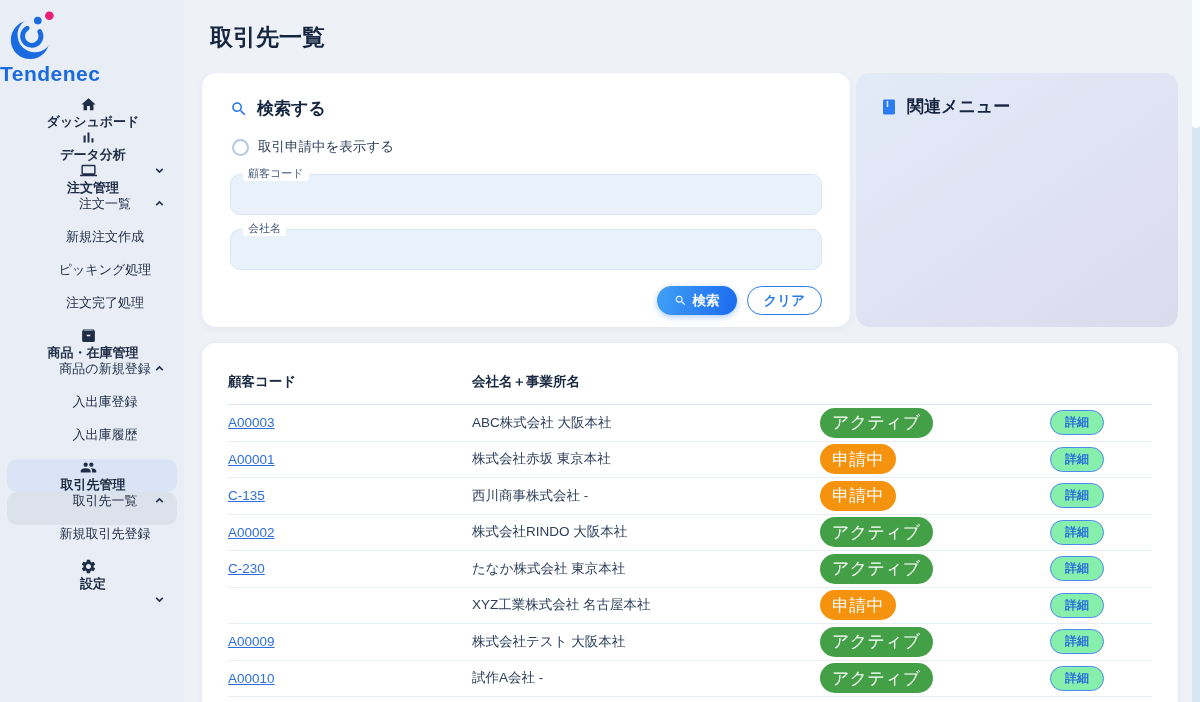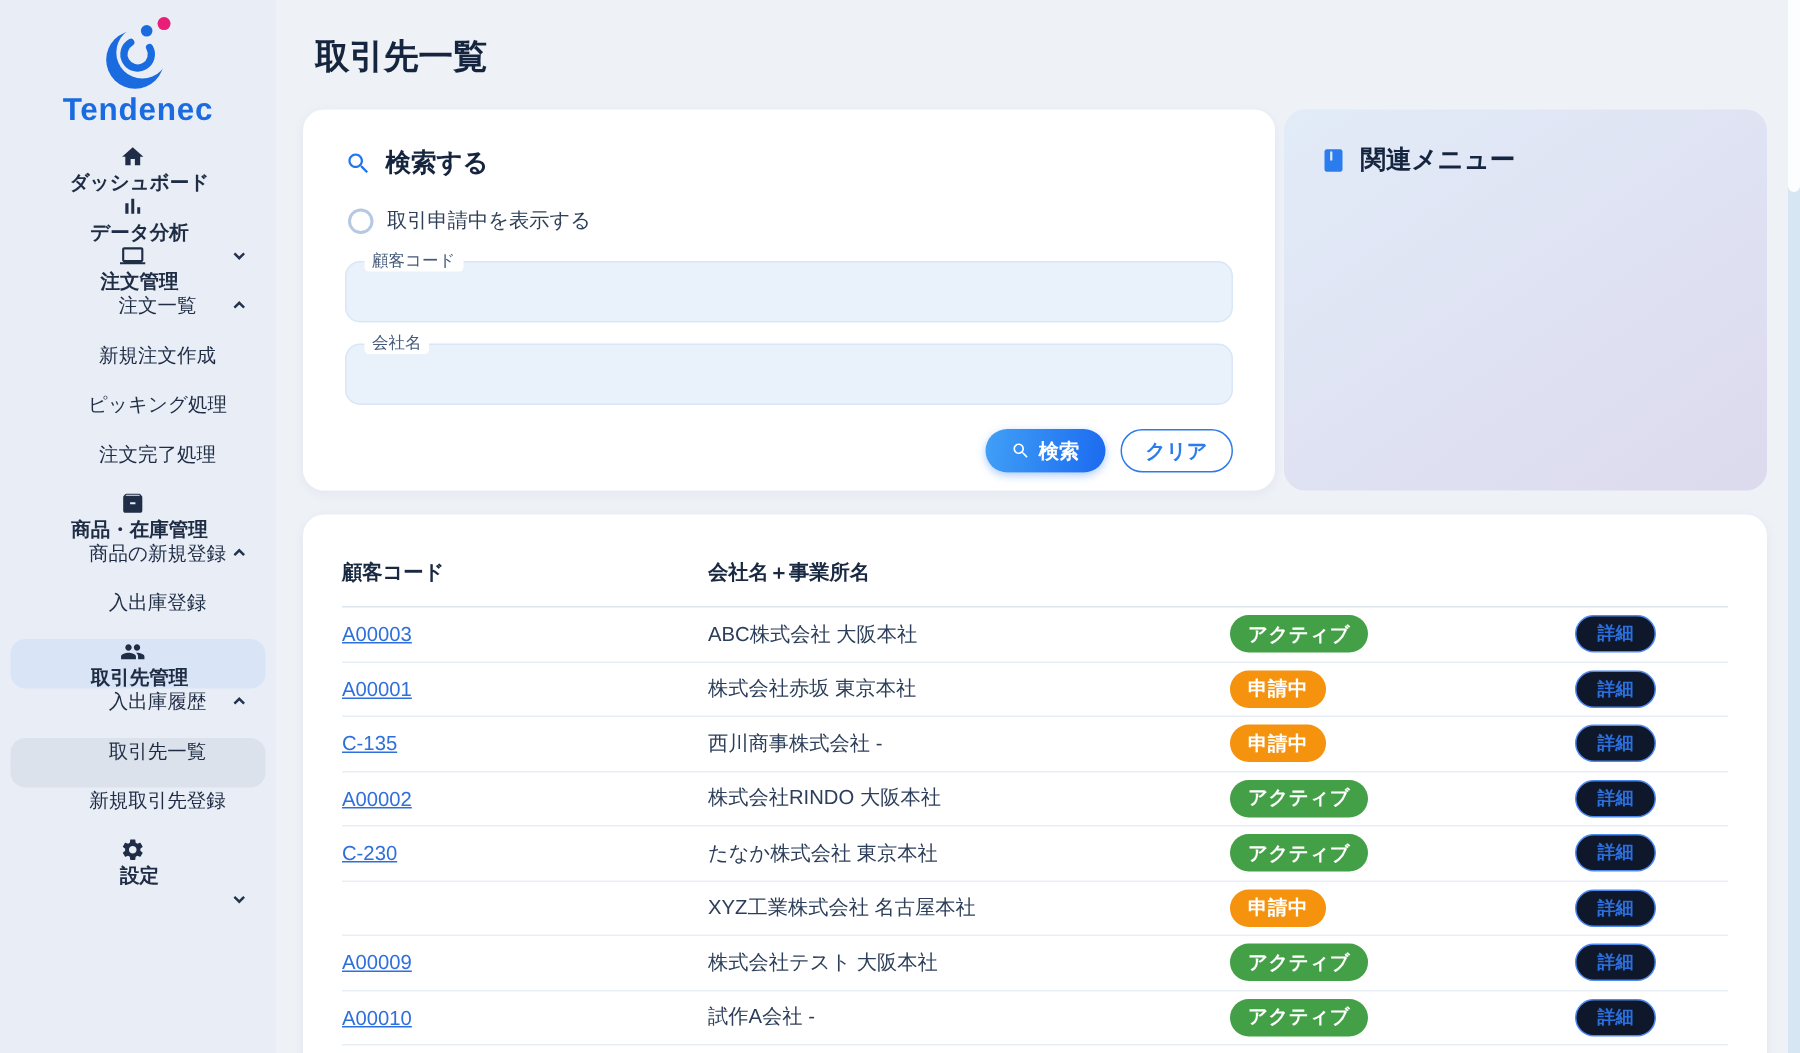--- a/index.html
+++ b/index.html
@@ -2,21 +2,21 @@
 <html><head>
 <meta charset="utf-8">
 <style>
   * { margin:0; padding:0; box-sizing:border-box; }
   html,body { width:1200px; height:702px; overflow:hidden; }
   body { font-family:"Liberation Sans","DejaVu Sans",sans-serif; background:#eef1f6; color:#1e2c44; }
   .app { display:flex; width:1200px; height:702px; position:relative; }
 
   
   .sidebar { width:184px; height:702px; background:#e8edf6; flex-shrink:0; }
-  .logo { display:flex; flex-direction:column; align-items:center; padding-top:8px; }
+  .logo { display:flex; flex-direction:column; align-items:flex-start; padding-top:8px; }
   .brand { color:#1a6be0; font-size:21px; font-weight:800; letter-spacing:.5px; margin-top:0px; }
   .menu { margin-top:10px; }
   .mi { display:flex; align-items:center; height:33px; margin:0 7px; padding:0 11px 0 13px;
         border-radius:10px; cursor:pointer; font-size:13px; color:#1e2c44; font-weight:600;flex-direction:column; }
   .mi .ico { width:17px; height:17px; display:flex; align-items:center; margin-right:9px; color:#1f2d47; flex-shrink:0; }
   .mi .ico svg { width:17px; height:17px; }
   .mi .chev { margin-left:auto; width:13px; height:13px; color:#24334e; display:flex; align-items:center; }
   .mi .chev svg { width:13px; height:13px; }
   .mi.sub { padding-left:37px; font-weight:500; }
   .mi.group-hl { background:#d9e5f6; }
@@ -65,25 +65,25 @@
   
   .table-card { margin-top:16px; background:#fff; border-radius:14px; padding:22px 26px 0;
                 height:400px; box-shadow:0 2px 8px rgba(30,60,120,.05); }
   .thead, .trow { display:grid; grid-template-columns:244px 348px 230px 1fr; align-items:center; }
   .thead { padding:8px 0 13px; border-bottom:1px solid #dde5ee; }
   .thead span { font-size:13.5px; font-weight:800; color:#1a2942; }
   .trow { height:36.5px; border-bottom:1px solid #e8eef5; }
   .code-link { font-size:13.5px; color:#2e6fdb; text-decoration:underline; cursor:pointer; }
   .company { font-size:13.5px; color:#2c3e59; }
   .badge { display:inline-flex; justify-self:start; padding:3.5px 12px; border-radius:999px;
-           color:#fff; font-size:13px; font-weight:700; letter-spacing:.3px; }
+           color:#fff; font-size:17px; font-weight:400; letter-spacing:.3px; }
   .badge[data-status="active"] { background:#43a047; }
   .badge[data-status="pending"] { background:#f5920e; }
   .detail-cell { display:flex; justify-content:flex-start; }
-  .btn-detail { padding:3px 14px; border-radius:999px; background:#0f172a; border:1.5px solid #4d8af0;
+  .btn-detail { padding:3px 14px; border-radius:999px; background:#86efac; border:1.5px solid #4d8af0;
                 color:#2b6fdd; font-size:12px; font-weight:700; cursor:pointer; font-family:inherit; }
 
   
   .scroll-track { position:absolute; right:0; top:0; width:8px; height:702px; background:#d7e6f3; }
   .scroll-thumb { position:absolute; right:0; top:0; width:8px; height:128px; background:#fcfdff;
                   border-radius:0 0 4px 4px; }
 </style>
 </head>
 <body>
 
@@ -160,35 +160,35 @@
               <path d="M6 15l6-6 6 6"></path>
             </svg>
           </span>
       </div>
       <div class="mi sub">
         <span class="lbl">商品の新規登録</span>
       </div>
       <div class="mi sub">
         <span class="lbl">入出庫登録</span>
       </div>
+      <div class="mi sub">
+        <span class="lbl">入出庫履歴</span>
+      </div>
       <div class="mi group-hl">
         <span class="ico">
             <svg viewBox="0 0 24 24" fill="currentColor">
               <path d="M16 11c1.66 0 2.99-1.34 2.99-3S17.66 5 16 5c-1.66 0-3 1.34-3 3s1.34 3 3 3zm-8 0c1.66 0 2.99-1.34 2.99-3S9.66 5 8 5C6.34 5 5 6.34 5 8s1.34 3 3 3zm0 2c-2.33 0-7 1.17-7 3.5V19h14v-2.5c0-2.33-4.67-3.5-7-3.5zm8 0c-.29 0-.62.02-.97.05 1.16.84 1.97 1.97 1.97 3.45V19h6v-2.5c0-2.33-4.67-3.5-7-3.5z"></path>
             </svg>
           </span>
         <span class="lbl">取引先管理</span>
         <span class="chev">
             <svg viewBox="0 0 24 24" fill="none" stroke="currentColor" stroke-width="3">
               <path d="M6 15l6-6 6 6"></path>
             </svg>
           </span>
-      </div>
-      <div class="mi sub">
-        <span class="lbl">入出庫履歴</span>
       </div>
       <div class="mi sub sub-active">
         <span class="lbl">取引先一覧</span>
       </div>
       <div class="mi sub">
         <span class="lbl">新規取引先登録</span>
       </div>
       <div class="mi">
         <span class="ico">
             <svg viewBox="0 0 24 24" fill="currentColor">

